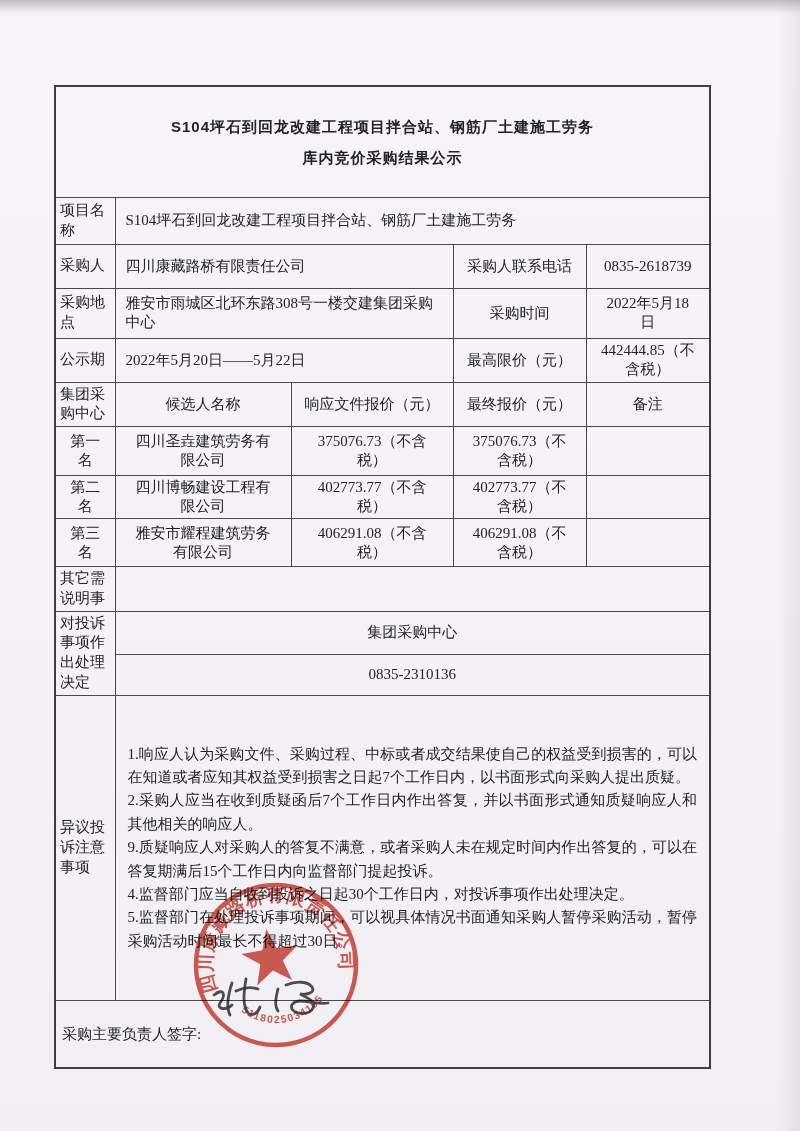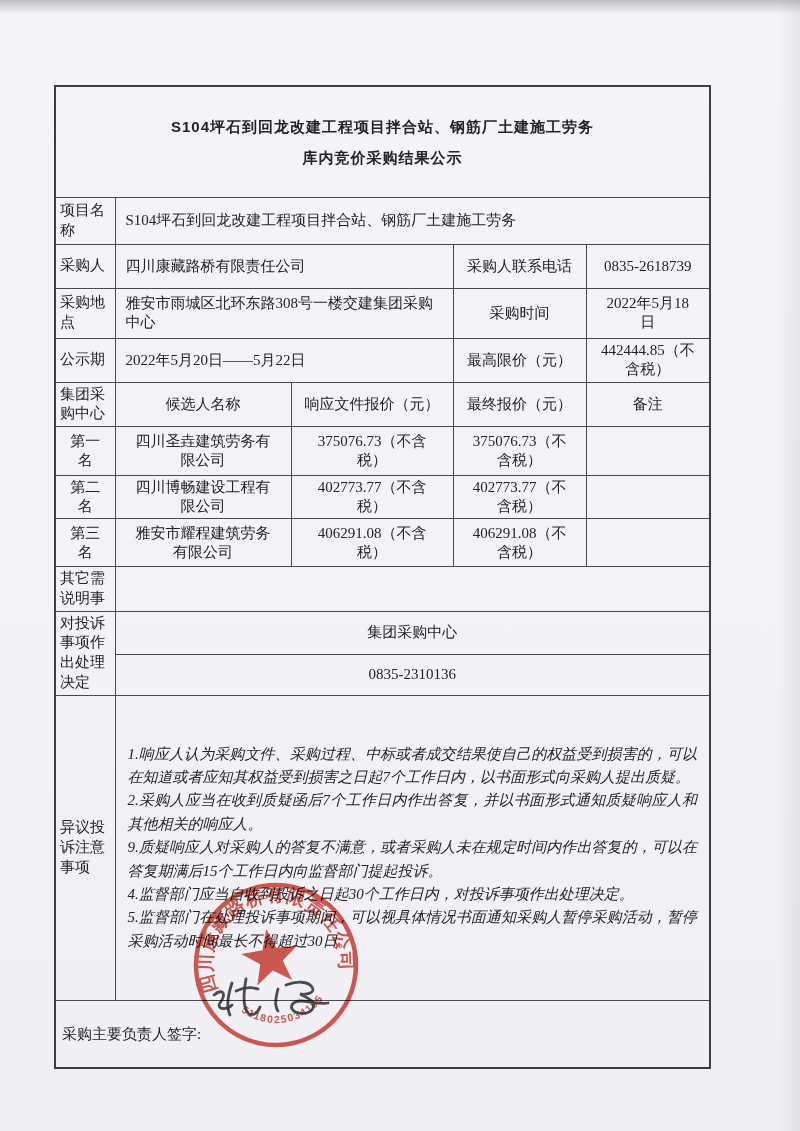--- a/index.html
+++ b/index.html
@@ -33,21 +33,21 @@
     text-align:center;font-family:"Liberation Sans","DejaVu Sans",sans-serif;
     font-weight:bold;font-size:21px;line-height:31px;letter-spacing:1px;
   }
   .lbl{padding:2px 4px;word-break:break-all;line-height:1.32;text-align:left;}
   .val{text-align:left;padding:2px 6px 2px 10px;}
   .ctr{text-align:center;padding:2px 13px;}
   .small{font-size:13.5px;line-height:1.3;}
   .price{font-size:14px;}
   .name{font-size:14.5px;}
   .obj-cell{padding:6px 12px;font-size:14.6px;line-height:1.56;text-align:left;}
-  .obj-cell .obj-item{text-align:justify;font-style:italic;}
+  .obj-cell .obj-item{text-align:justify;}
   .sig-cell{padding-left:6px;text-align:left;}
   .stamp{position:absolute;left:156px;top:845px;mix-blend-mode:multiply;opacity:.92;}
   .seal-red text{fill:#c8372b;font-family:"Liberation Sans","DejaVu Sans",sans-serif;font-weight:bold;}
   .seal-red{stroke:none;}
   .sig-stroke{fill:none;stroke:#2b2b30;stroke-width:2.8;stroke-linecap:round;opacity:.9;}
 </style>
 </head>
 <body>
 
 <div class="paper">

